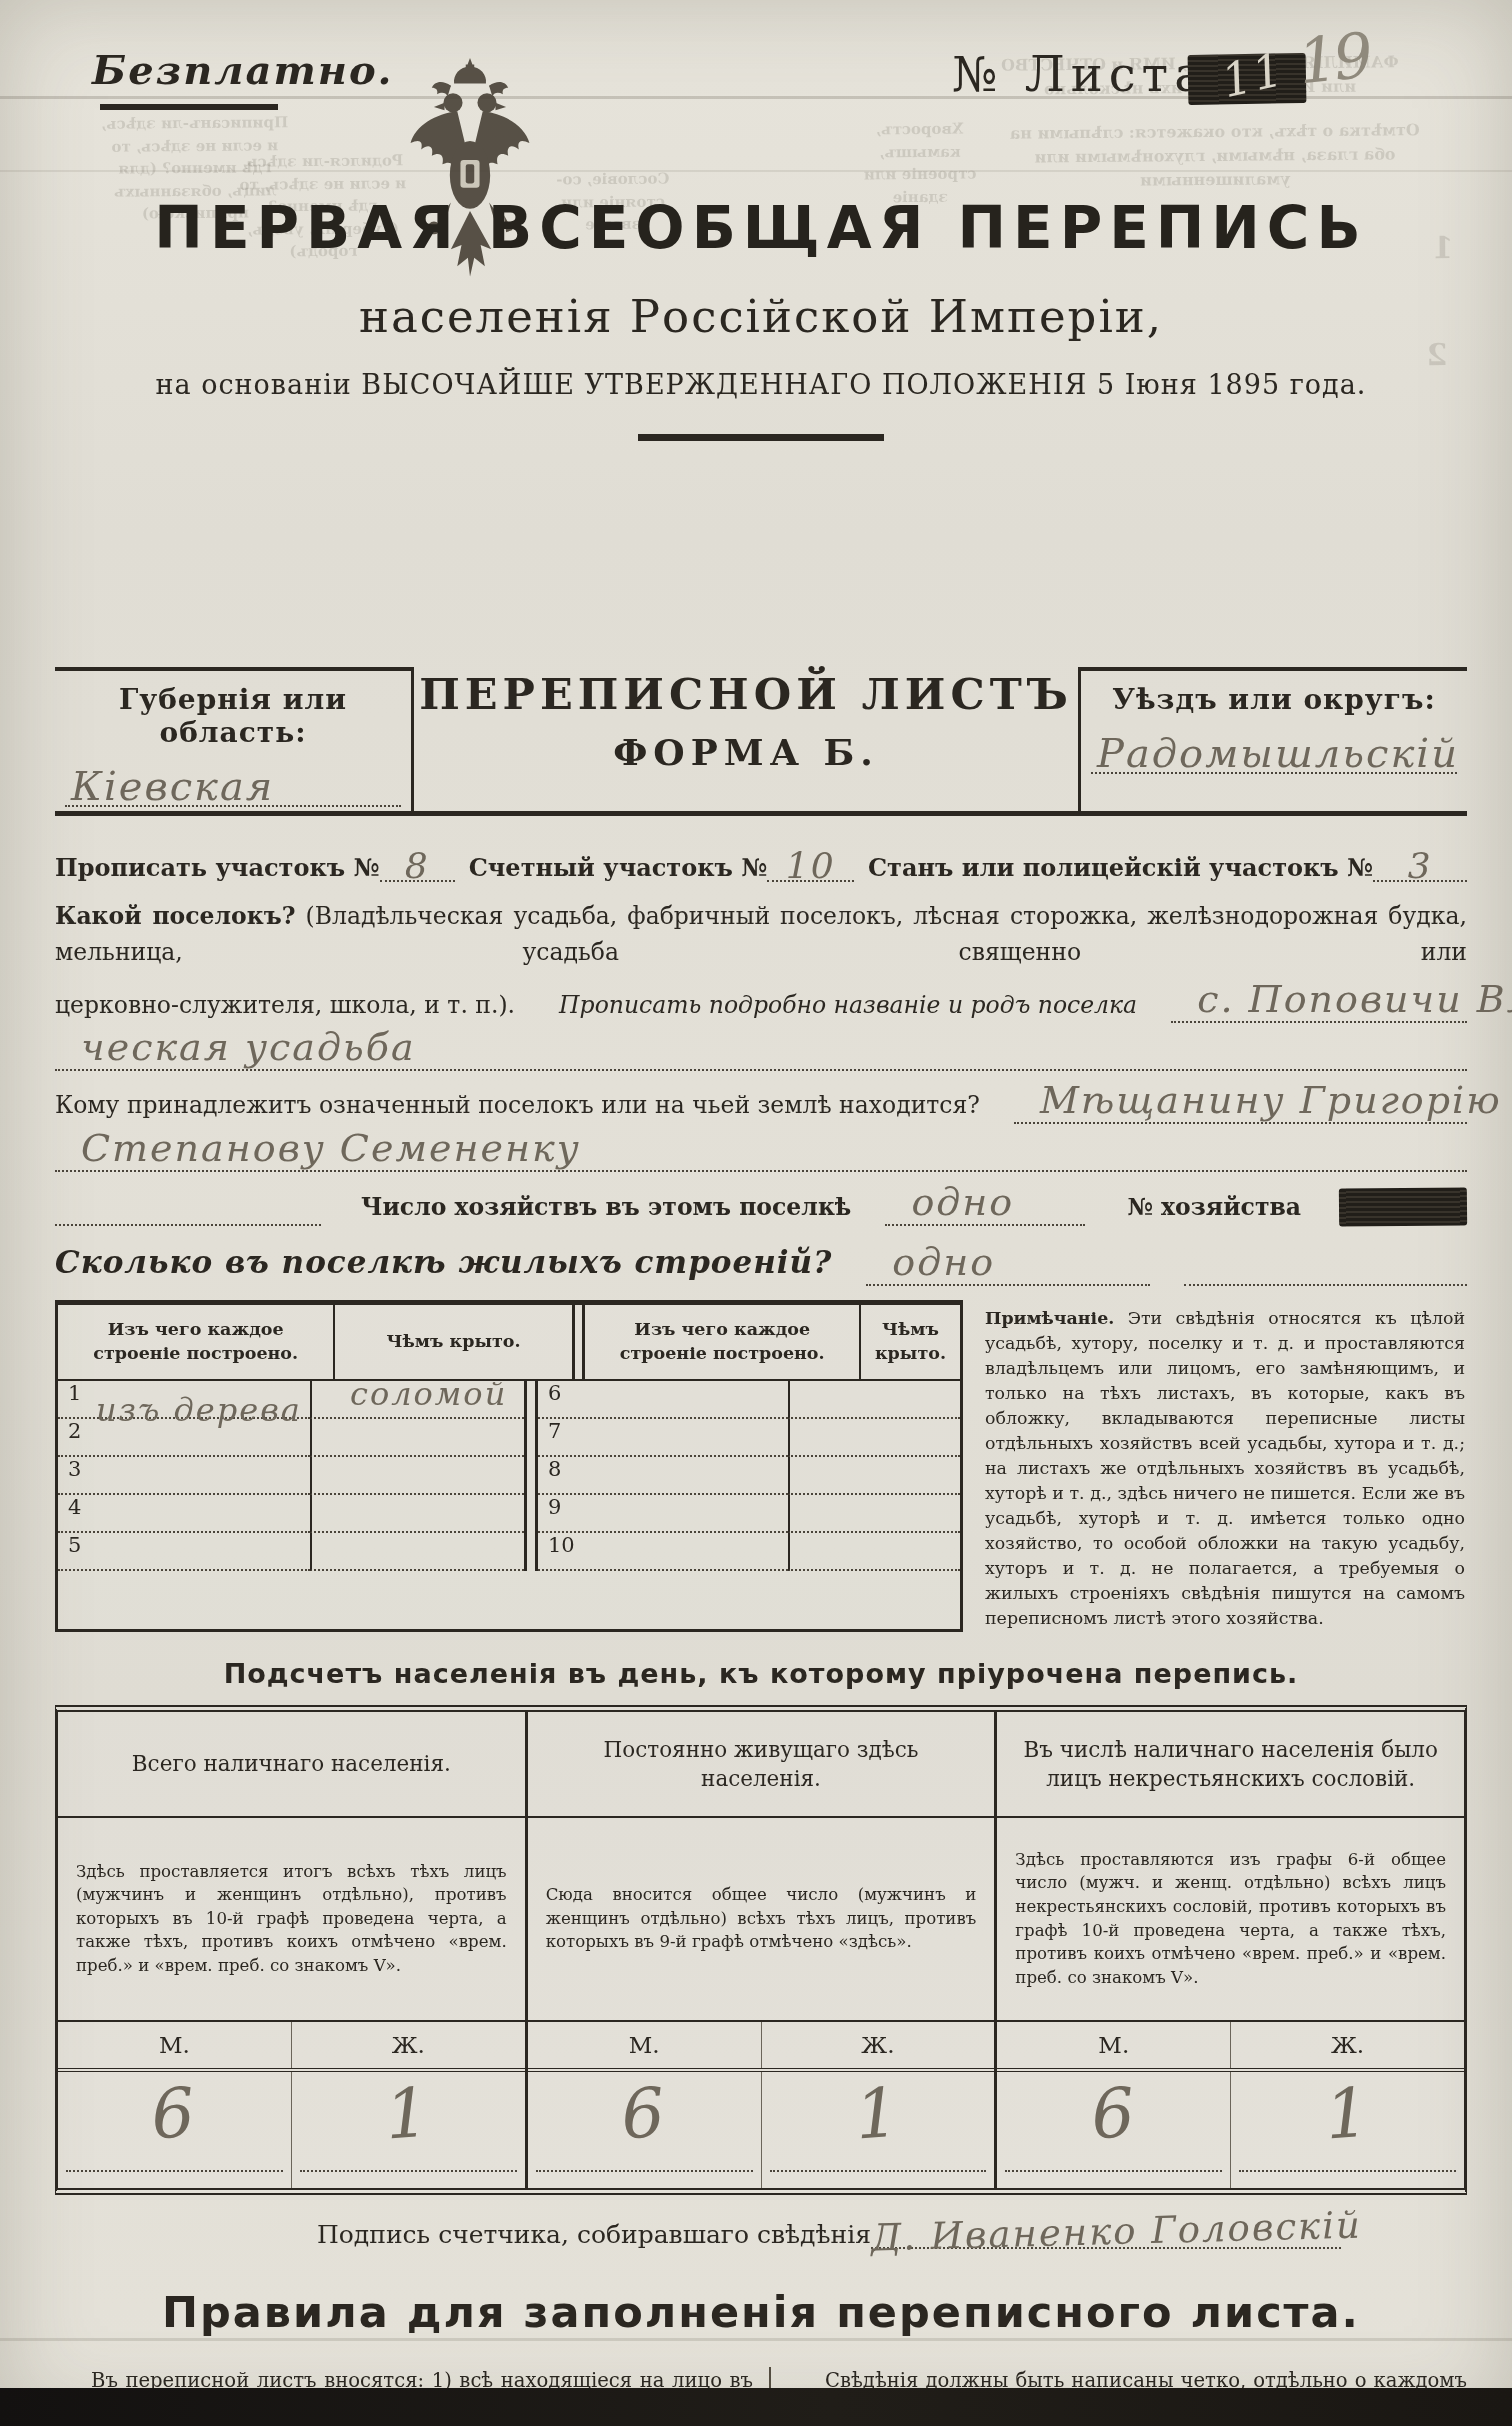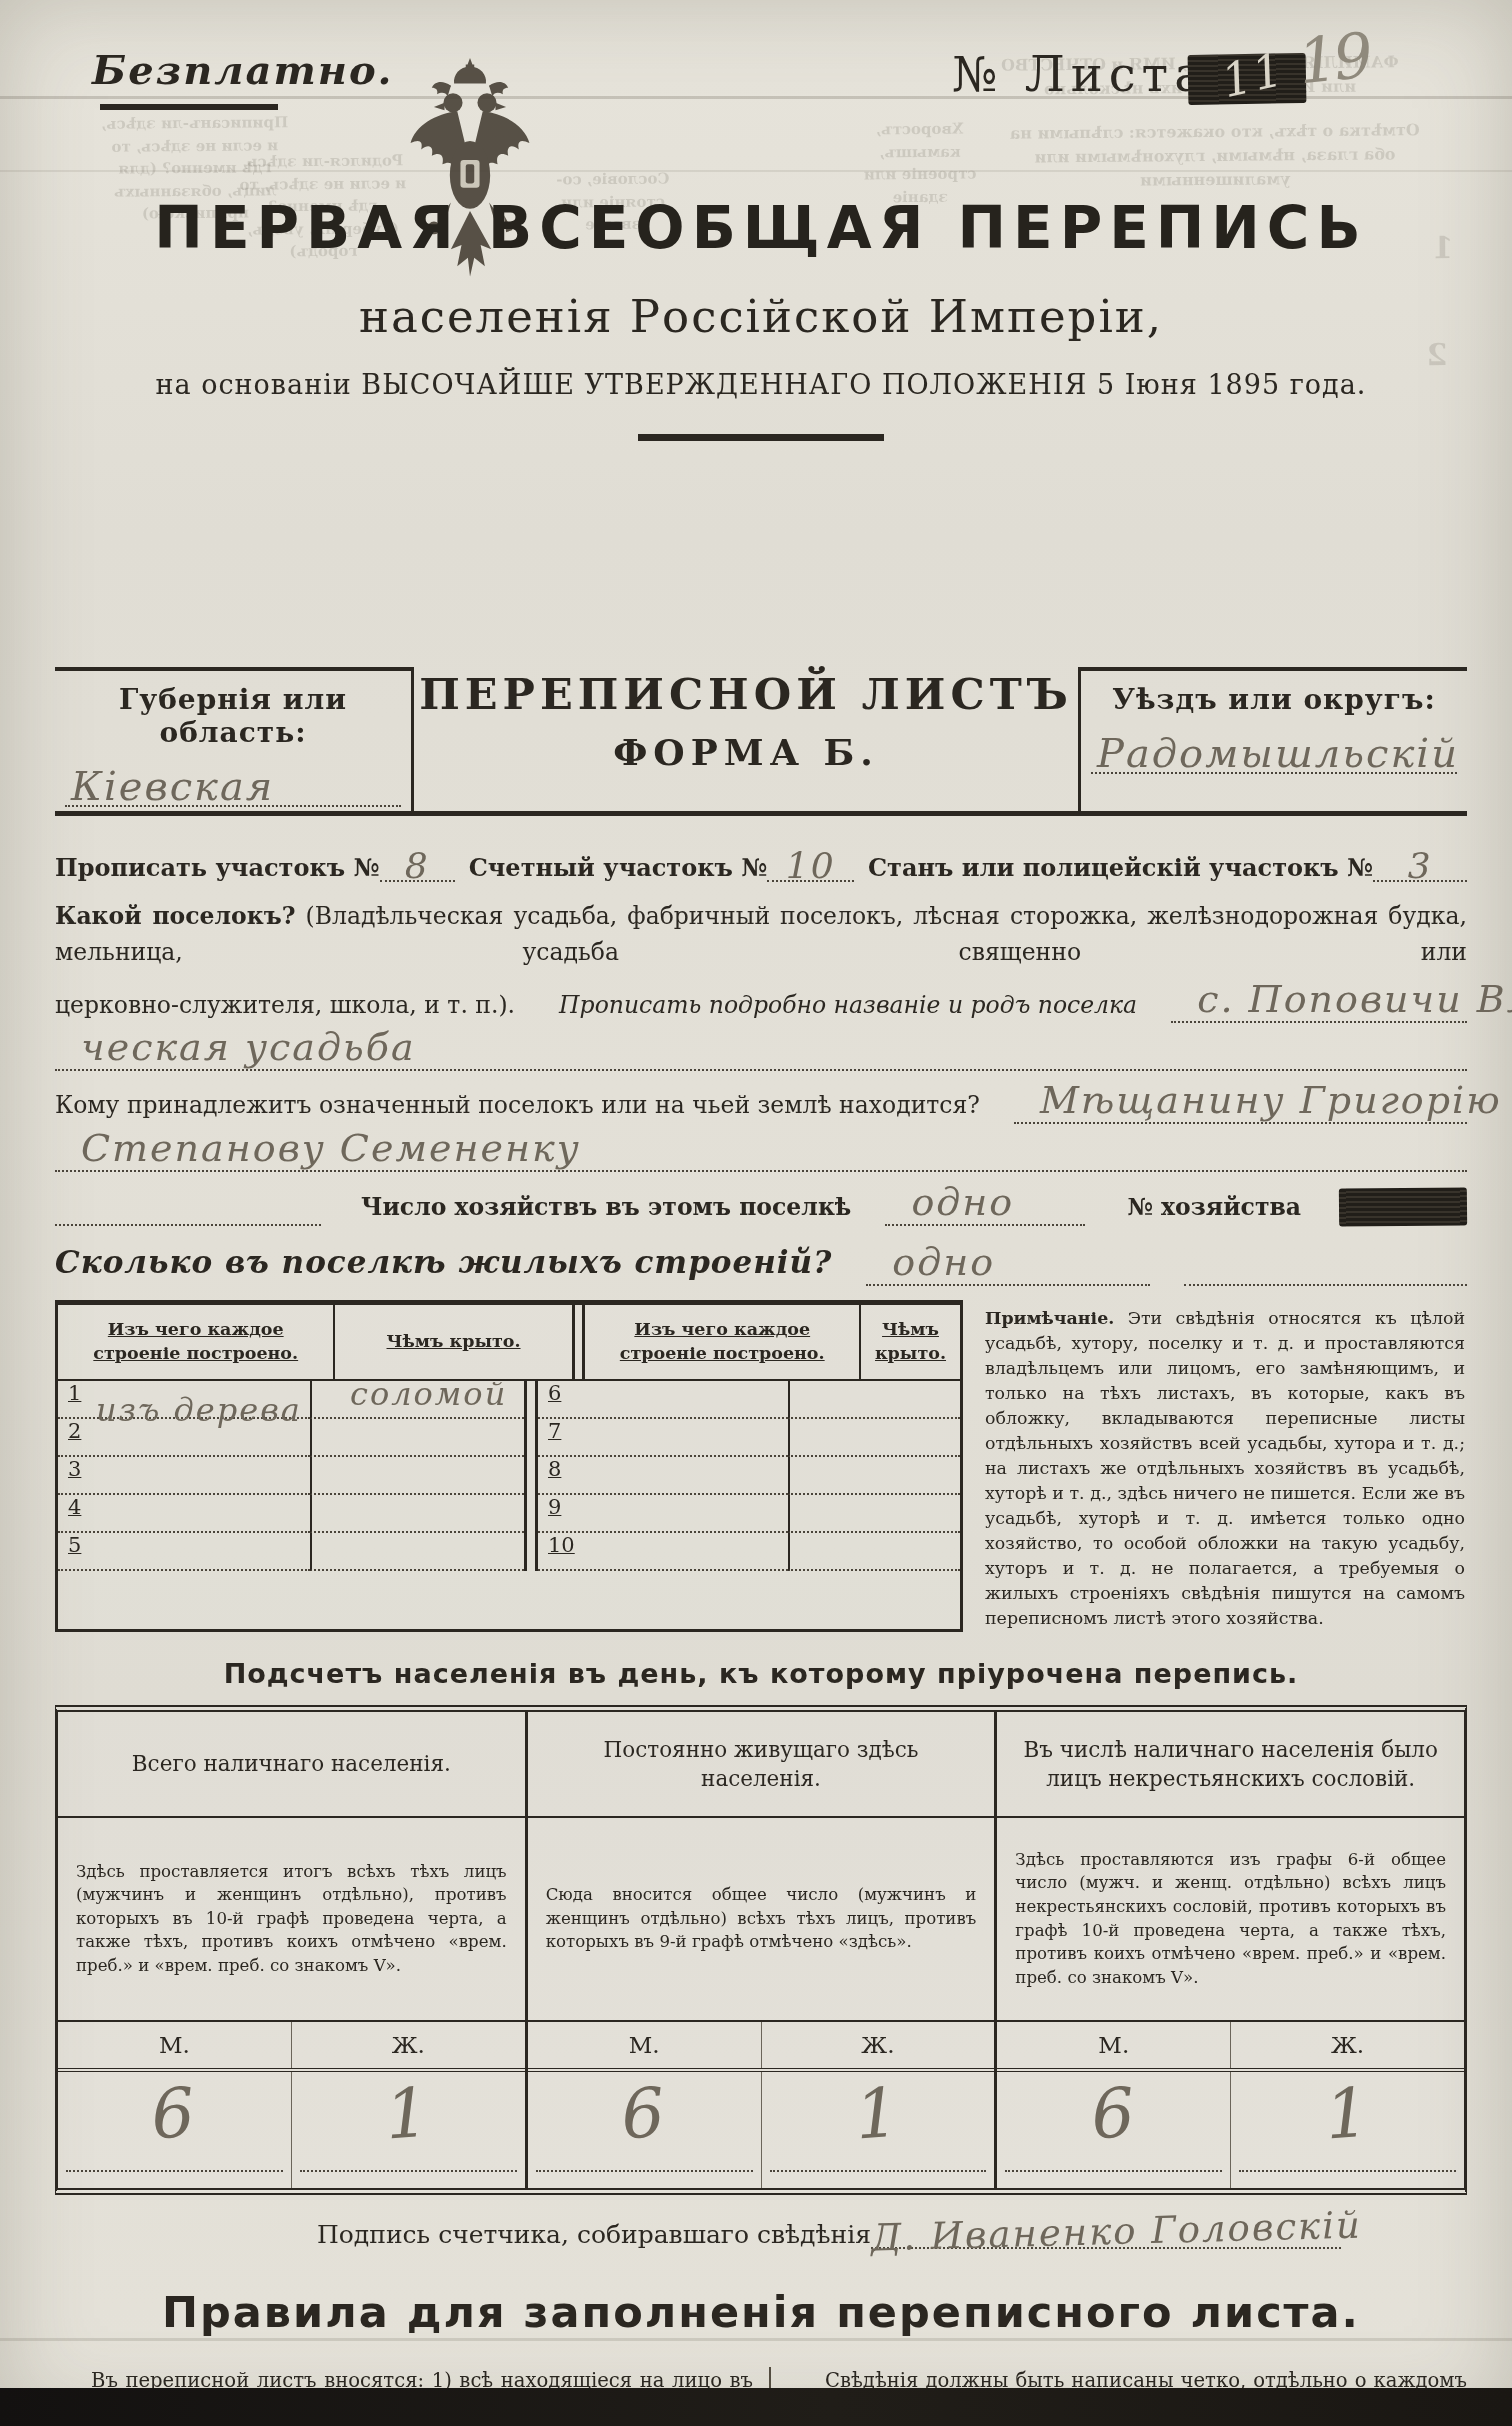--- a/index.html
+++ b/index.html
@@ -50,21 +50,21 @@
   .just{text-align:justify;text-align-last:justify;}
   .fl{display:flex;align-items:flex-end;gap:34px;}
   .fill{flex:1;border-bottom:2px dotted #4a443a;position:relative;height:30px;}
   .fill .hw{position:absolute;bottom:-8px;left:26px;font-size:38px;white-space:nowrap;}
   .it{font-style:italic;}
   .bold{font-weight:bold;}
   .blot2{display:inline-block;width:128px;height:38px;vertical-align:-10px;margin-left:4px;transform:rotate(-.5deg);}
   .bigq{font-size:31px;font-weight:bold;font-style:italic;letter-spacing:1px;}
   
   .bwrap{display:flex;margin-top:14px;}
-  .btable{width:902px;border:3px solid #2b2721;border-top:5px solid #2b2721;background:rgba(255,255,255,.06);text-decoration:underline;}
+  .btable{width:902px;border:3px solid #2b2721;border-top:5px solid #2b2721;background:rgba(255,255,255,.06);}
   .bhead{display:flex;border-bottom:2px solid #2b2721;}
   .bh{font-size:17.5px;font-weight:bold;text-align:center;padding:8px 14px;display:flex;align-items:center;justify-content:center;min-height:58px;line-height:1.35;}
   .c1{width:252px;} .c2{width:212px;border-left:2px solid #2b2721;} 
   .dbl{width:8px;border-left:3px solid #2b2721;border-right:3px solid #2b2721;}
   .c3{width:250px;} .c4{flex:1;border-left:2px solid #2b2721;}
   .brow{display:flex;height:38px;}
   .bcell{position:relative;border-bottom:2px dotted #4a443a;}
   .bnum{font-size:21px;padding-left:10px;padding-top:6px;}
   .bcell .hw{position:absolute;font-size:32px;bottom:-12px;left:14px;white-space:nowrap;z-index:2;margin-left:24px;}
   .note{flex:1;padding:6px 2px 0 22px;font-size:17.4px;line-height:1.44;text-align:justify;}

